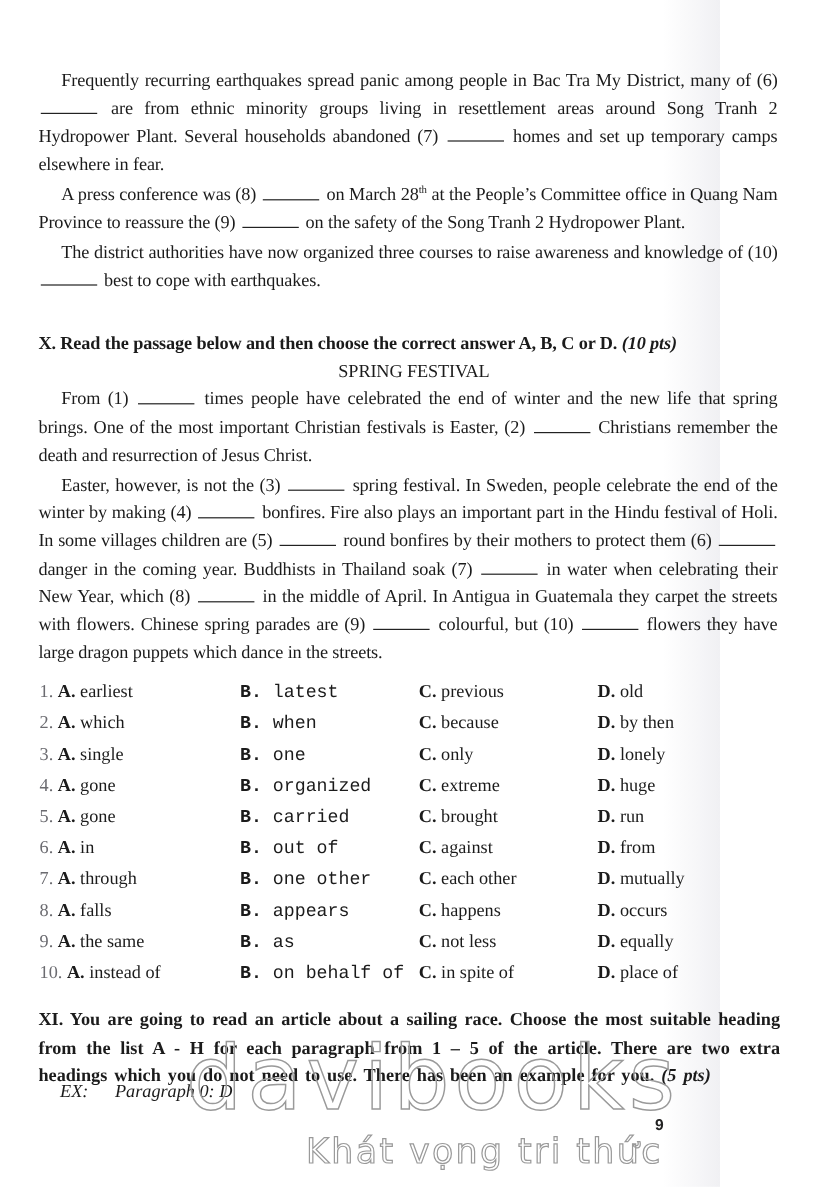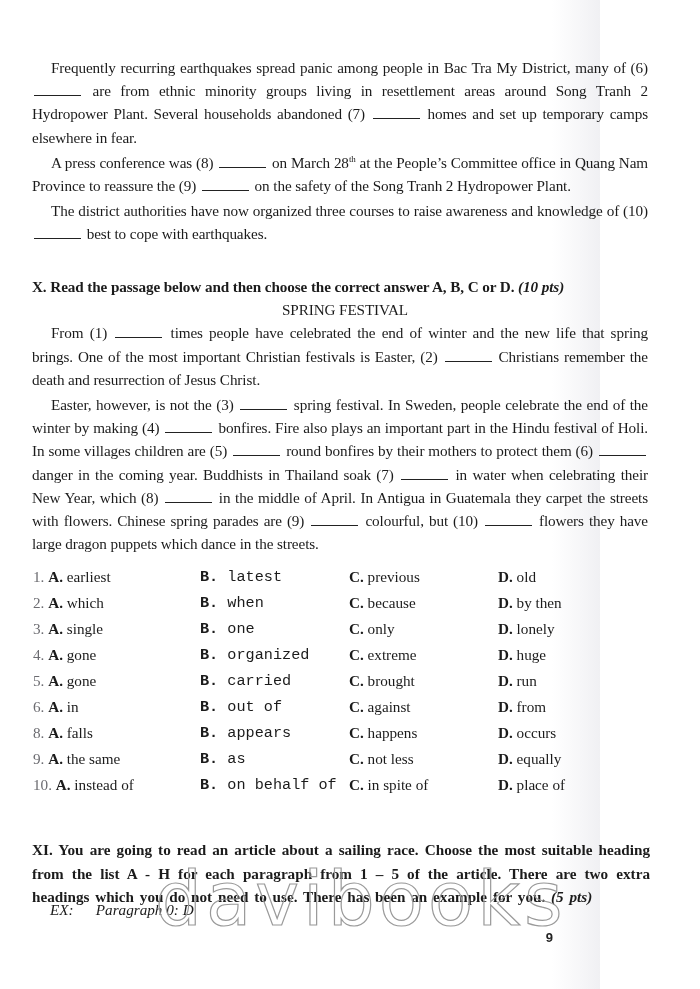--- a/index.html
+++ b/index.html
@@ -198,20 +198,26 @@
         <span class="opt c"><span class="letter">C.</span> <span>brought</span></span>
         <span class="opt d"><span class="letter">D.</span> <span>run</span></span>
       </div>
       <div class="opt-row">
         <span class="opt a"><span class="num">6.</span> <span class="letter">A.</span> <span>in</span></span>
         <span class="opt b"><span class="letter">B.</span> <span>out of</span></span>
         <span class="opt c"><span class="letter">C.</span> <span>against</span></span>
         <span class="opt d"><span class="letter">D.</span> <span>from</span></span>
       </div>
       <div class="opt-row">
+        <span class="opt a"><span class="num">7.</span> <span class="letter">A.</span> <span>through</span></span>
+        <span class="opt b"><span class="letter">B.</span> <span>one other</span></span>
+        <span class="opt c"><span class="letter">C.</span> <span>each other</span></span>
+        <span class="opt d"><span class="letter">D.</span> <span>mutually</span></span>
+      </div>
+      <div class="opt-row">
         <span class="opt a"><span class="num">8.</span> <span class="letter">A.</span> <span>falls</span></span>
         <span class="opt b"><span class="letter">B.</span> <span>appears</span></span>
         <span class="opt c"><span class="letter">C.</span> <span>happens</span></span>
         <span class="opt d"><span class="letter">D.</span> <span>occurs</span></span>
       </div>
       <div class="opt-row">
         <span class="opt a"><span class="num">9.</span> <span class="letter">A.</span> <span>the same</span></span>
         <span class="opt b"><span class="letter">B.</span> <span>as</span></span>
         <span class="opt c"><span class="letter">C.</span> <span>not less</span></span>
         <span class="opt d"><span class="letter">D.</span> <span>equally</span></span>
@@ -228,15 +234,16 @@
     <span>XI. You are going to read an article about a sailing race. Choose the most suitable heading from the list A - H for each paragraph from 1 – 5 of the article. There are two extra headings which you do not need to use. There has been an example for you.</span>
     <span class="pts">(5 pts)</span>
   </p>
 
   <div class="example">
     <span class="ex-label">EX:</span>
     <span>Paragraph 0: D</span>
   </div>
 
   <div class="watermark-main">davibooks</div>
+  <div class="watermark-sub">Khát vọng tri thức</div>
 
   <div class="page-number">9</div>
 </div>
 
 </body></html>

